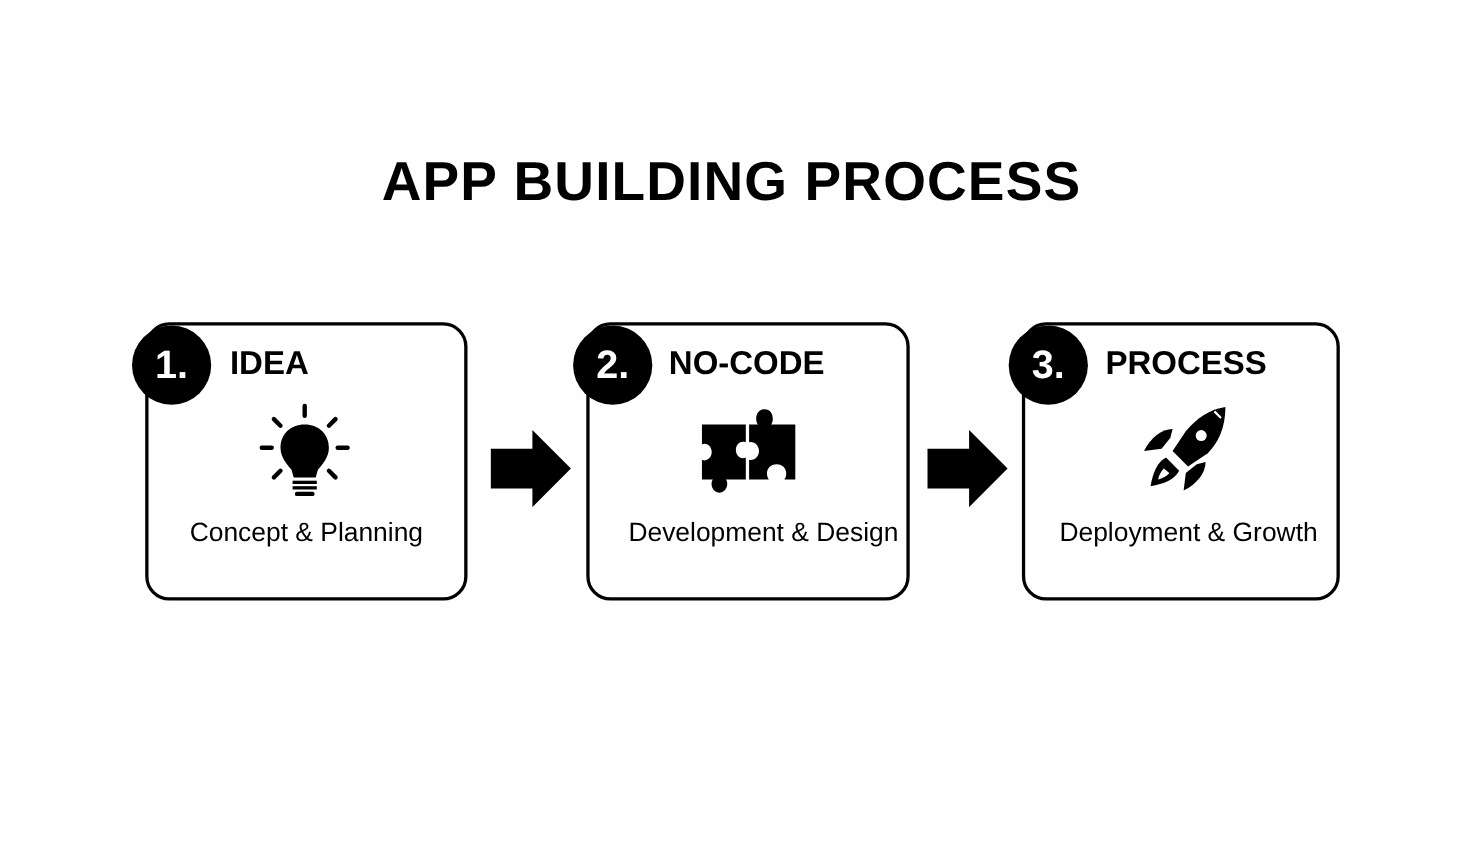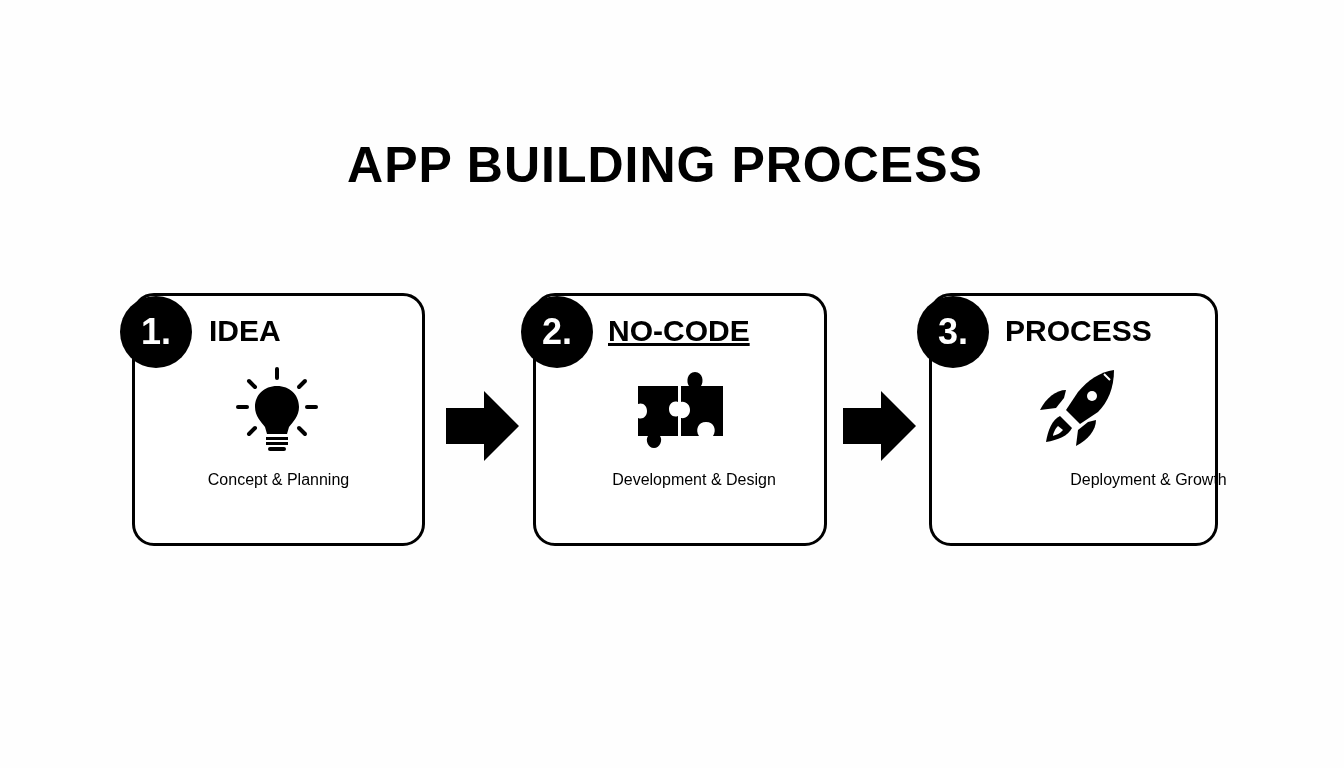--- a/index.html
+++ b/index.html
@@ -1,21 +1,21 @@
 <!DOCTYPE html>
 <html><head>
 <meta charset="utf-8">
 <style>
   html,body{margin:0;padding:0;}
   body{width:1344px;height:768px;background:#fefefe;position:relative;overflow:hidden;font-family:"Liberation Sans",sans-serif;color:#000;}
   .title{position:absolute;left:0;width:1344px;top:136px;text-align:center;font-size:50px;font-weight:bold;letter-spacing:1px;transform:translateX(-7px);}
   .card{position:absolute;top:293px;height:253px;border:3px solid #000;border-radius:22px;box-sizing:border-box;background:#fff;}
   .badge{position:absolute;width:72px;height:72px;border-radius:50%;background:#000;color:#fff;font-weight:bold;font-size:36px;display:flex;align-items:center;justify-content:center;top:296px;}
   .head{position:absolute;top:314px;font-size:30px;font-weight:bold;}
-  .sub{position:absolute;top:471px;font-size:16px;text-align:center;}
+  .sub{position:absolute;top:471px;font-size:24px;text-align:center;}
   .icon{position:absolute;}
   .arrow{position:absolute;top:391px;}
 </style>
 </head>
 <body>
 
 <div class="title">APP BUILDING PROCESS</div>
 
 <div>
   <div class="card" style="left:132px;width:293px;"></div>
@@ -39,21 +39,21 @@
   <div class="sub" style="left:132px;width:293px;">Concept &amp; Planning</div>
 </div>
 
 <svg class="arrow" style="left:446px;" width="74" height="70" viewBox="0 0 74 70">
   <polygon points="0,17 38,17 38,0 73,35 38,70 38,53 0,53" fill="#000"></polygon>
 </svg>
 
 <div>
   <div class="card" style="left:533px;width:294px;"></div>
   <div class="badge" style="left:521px;">2.</div>
-  <div class="head" style="left:608px;text-decoration:underline;">NO-CODE</div>
+  <div class="head" style="left:608px;">NO-CODE</div>
   <svg class="icon" style="left:638px;top:370px;" width="88" height="84" viewBox="0 0 88 84">
     <path d="M0 16 L40 16 L40 32 C34 30 31 35 31 39 C31 44 35 48 40 46 L40 66 L22 66 C25 70 22 78 16 78 C10 78 7 70 10 66 L0 66 L0 48 C5 50 9 46 9 41 C9 36 5 32 0 34 Z" fill="#000"></path>
     <path d="M43 16 L51 16 C48 12 49 2 57 2 C65 2 66 12 63 16 L85 16 L85 66 L75 66 C79 60 76 52 68 52 C60 52 57 60 61 66 L43 66 L43 48 C48 49 52 45 52 40 C52 35 48 31 43 32 Z" fill="#000"></path>
   </svg>
   <div class="sub" style="left:533px;width:322px;">Development &amp; Design</div>
 </div>
 
 <svg class="arrow" style="left:843px;" width="74" height="70" viewBox="0 0 74 70">
   <polygon points="0,17 38,17 38,0 73,35 38,70 38,53 0,53" fill="#000"></polygon>
 </svg>
@@ -65,14 +65,14 @@
   <svg class="icon" style="left:1036px;top:368px;" width="82" height="86" viewBox="0 0 82 86">
     <path d="M78 2 C64 4 52 12 42 24 L30 42 L44 56 L62 44 C72 34 78 20 78 2 Z" fill="#000"></path>
     <path d="M68 6 L74 12" stroke="#fff" stroke-width="2"></path>
     <circle cx="56" cy="28" r="5" fill="#fff"></circle>
     <path d="M30 22 C20 22 10 30 4 42 L20 40 L28 30 Z" fill="#000"></path>
     <path d="M60 52 C60 62 52 72 40 78 L42 62 L52 54 Z" fill="#000"></path>
     <path d="M24 48 C16 52 12 62 10 74 C22 72 32 68 36 60 Z" fill="#000"></path>
     <path d="M22 58 C18 62 17 67 17 68 C19 67 24 66 27 62 Z" fill="#fff"></path>
     <line x1="28" y1="44" x2="42" y2="58" stroke="#fff" stroke-width="2"></line>
   </svg>
-  <div class="sub" style="left:959px;width:343px;padding-left:18px;">Deployment &amp; Growth</div>
+  <div class="sub" style="left:891px;width:343px;padding-left:18px;">Deployment &amp; Growth</div>
 </div>
 
 </body></html>

